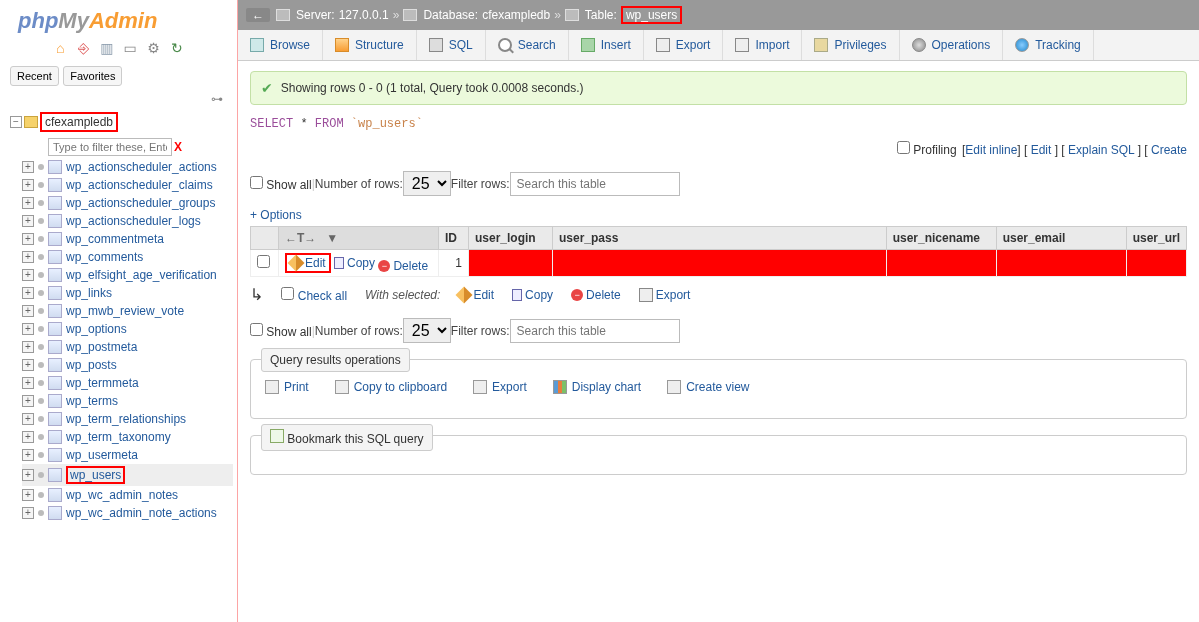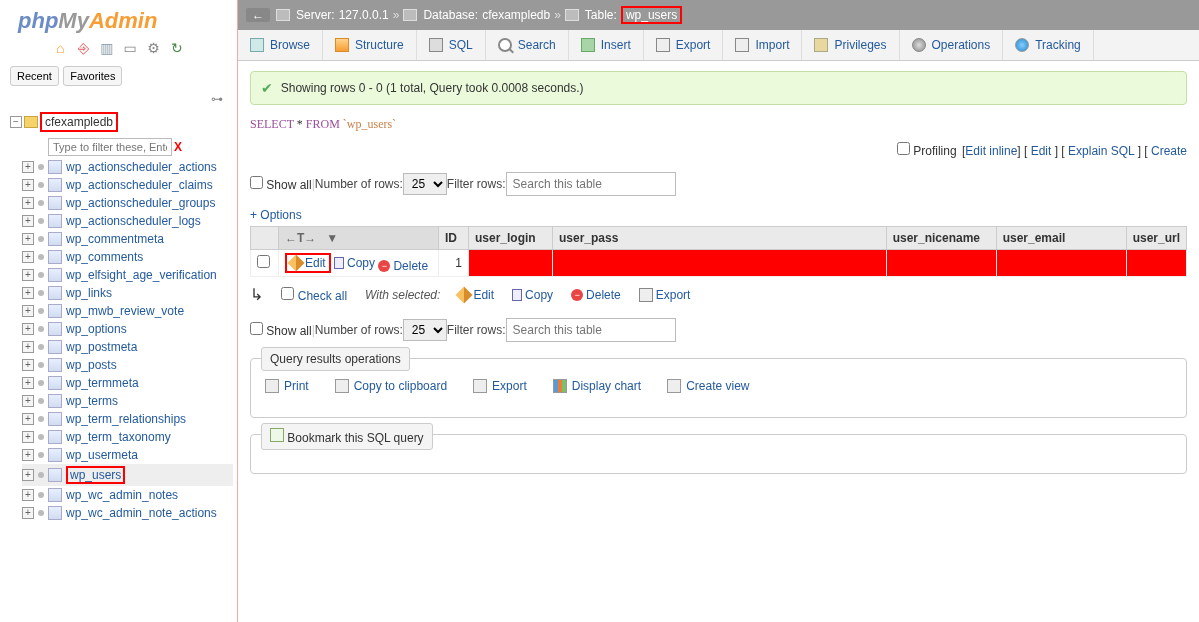--- a/index.html
+++ b/index.html
@@ -69,31 +69,31 @@
 .ic-priv { background: #e8d8a0; border: 1px solid #aa8; }
 .ic-ops { border: 1px solid #888; border-radius: 50%; background: radial-gradient(#ddd,#888); }
 .ic-track { border-radius: 50%; border: 1px solid #999; background: radial-gradient(#8cf,#28c); }
 
 
 .content { padding: 10px 12px; overflow: auto; }
 
 .msg { background: #ecfadc; border: 1px solid #c3e0a6; border-radius: 4px; padding: 8px 10px; display: flex; align-items: center; gap: 8px; margin-bottom: 12px; }
 .msg .ok { color: #5a5; font-size: 14px; }
 
-.sql-text { font-family: Liberation Serif, serif; font-size: 12px; margin: 6px 0 10px; }
+.sql-text { font-family: Liberation Mono, monospace; font-size: 12px; margin: 6px 0 10px; }
 .sql-kw { color: #9a4d9a; }
 .sql-tbl { color: #c8824a; }
 
 .links-row { text-align: right; margin-bottom: 14px; font-size: 12px; }
 .links-row label { margin-right: 2px; padding-left: 8px; }
 .links-row a, .lk { color: #235a9c; cursor: pointer; }
 
 .filter-bar { display: flex; align-items: center; gap: 0; margin-bottom: 12px; }
 .filter-bar input[type=text] { border: 1px solid #bbb; padding: 4px 6px; width: 170px; font-size: 12px; }
-.filter-bar select { border: 1px solid #bbb; padding: 2px 4px; font-size: 12px; }
+.filter-bar select { border: 1px solid #bbb; padding: 2px 4px; font-size: 16px; }
 .filter-bar .lbl { color: #444; }
 
 .options-lk { color: #235a9c; cursor: pointer; margin-bottom: 4px; display: inline-block; }
 
 
 .data-table { width: 100%; border-collapse: collapse; }
 .data-table thead th { background: #eaeaea; border: 1px solid #ccc; text-align: left; padding: 4px 6px; font-weight: bold; font-size: 12px; }
 .data-table thead th.sort-col { background: #ddd; }
 .data-table .arrows { font-size: 12px; color: #666; }
 .data-table tbody td { padding: 3px 6px; border: 1px solid #eee; font-size: 12px; white-space: nowrap; }

